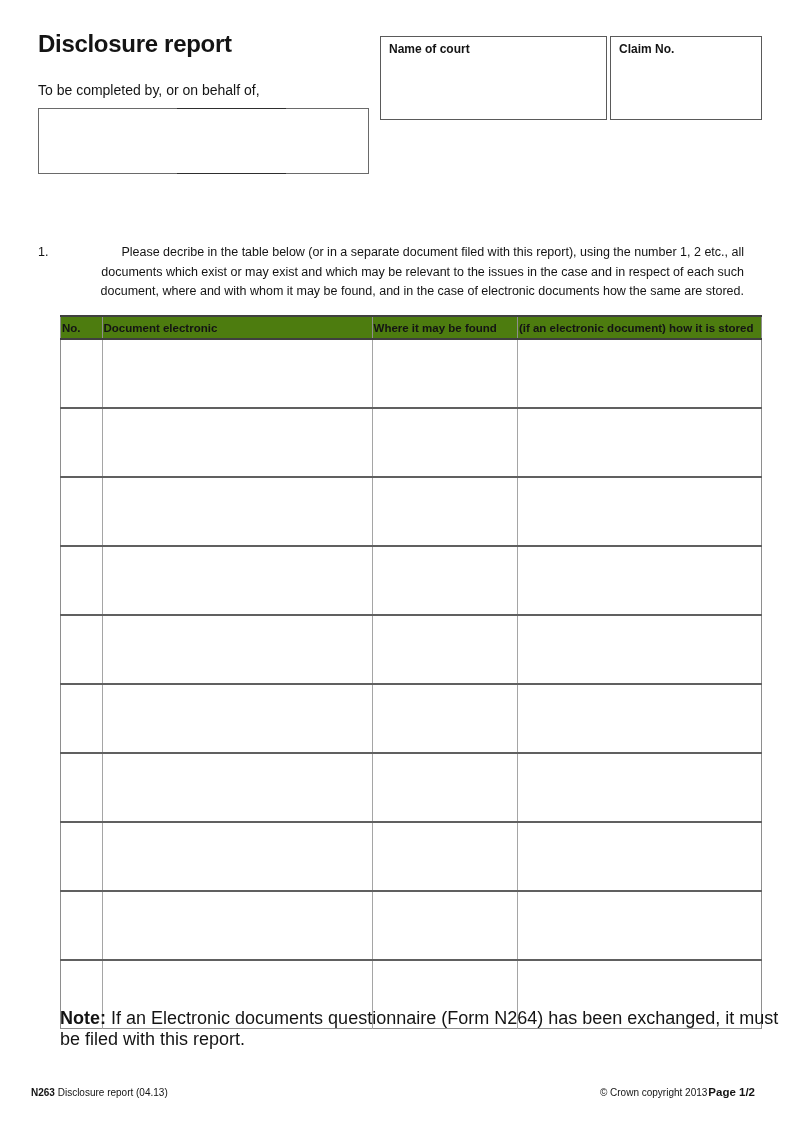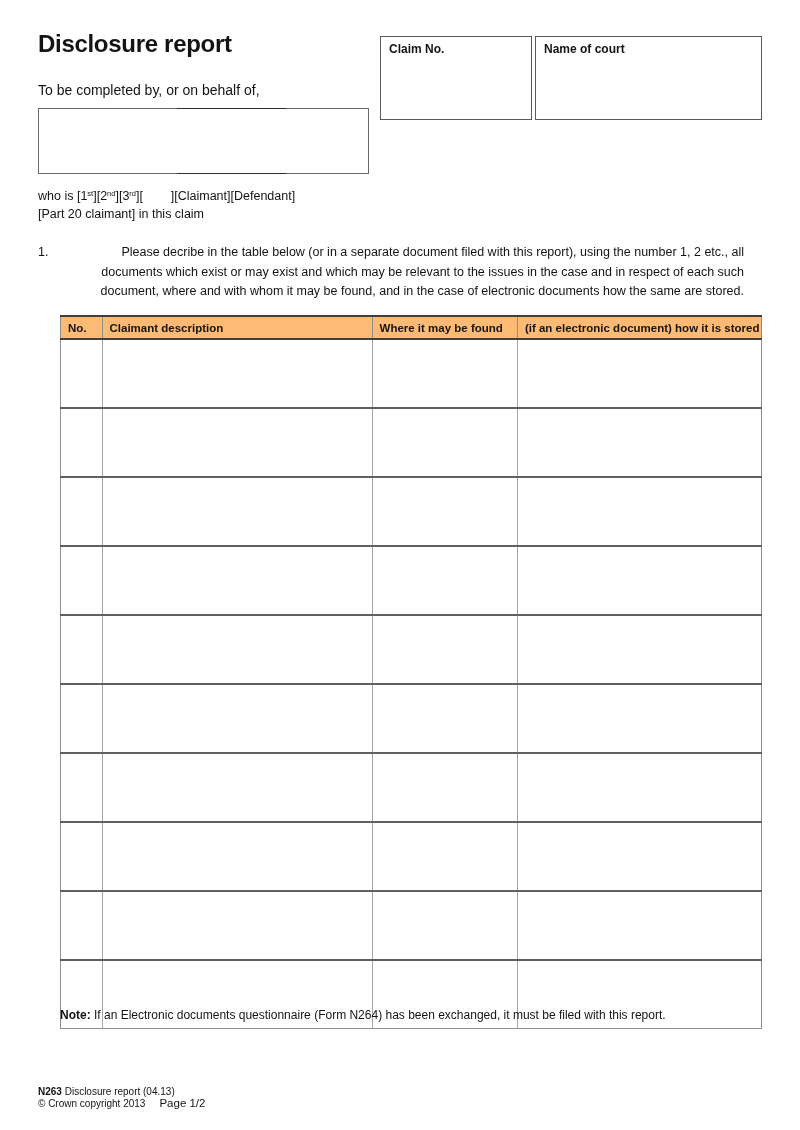--- a/index.html
+++ b/index.html
@@ -64,96 +64,92 @@
   .instruction .num{width:28px;flex:none;}
   .instruction .txt{width:678px;text-align:right;}
   
   .table-wrap{position:absolute;left:60px;top:315px;}
   table.doc-table{
     border-collapse:collapse;table-layout:fixed;width:702px;
     border:1px solid #8e8e8e;border-top:2px solid #3f3f3f;
   }
   table.doc-table th{
     font-size:11.5px;font-weight:700;text-align:left;
-    padding:4px 7px;height:13px;
+    padding:4px 1px;height:13px;
     border-bottom:2px solid #3f3f3f;
     border-left:1px solid #8e8e8e;
-    background:#fdba74;
+    background:#4d7c0f;
     overflow:hidden;white-space:nowrap;
   }
   table.doc-table td{
     height:63px;padding:2px 6px;vertical-align:top;
     font-size:12px;
     border-bottom:2px solid #606060;
     border-left:1px solid #a5a5a5;
   }
   table.doc-table th:first-child, table.doc-table td:first-child{border-left:none;}
   table.doc-table tr:last-child td{border-bottom:none;}
   .col0{width:40px;}
   .col1{width:260px;}
   .col2{width:140px;}
   .col3{width:235px;}
   
   .note{
     position:absolute;left:60px;top:1008px;
-    font-size:12px;
+    font-size:18px;
   }
   
   .footer{
-    position:absolute;left:38px;top:1086px;width:724px;
-    display:flex;justify-content:space-between;align-items:baseline;flex-direction:column;
+    position:absolute;left:31px;top:1086px;width:724px;
+    display:flex;justify-content:space-between;align-items:baseline;
   }
   .footer-left{font-size:10px;}
-  .footer-right{font-size:10px;display:flex;align-items:baseline;gap:14px;}
-  .footer-page{font-size:11.5px;}
+  .footer-right{font-size:10px;display:flex;align-items:baseline;gap:1px;}
+  .footer-page{font-size:11.5px;font-weight:bold;}
 </style>
 </head>
 <body>
 
 <div class="page">
 
   <h1 class="title">Disclosure report</h1>
 
   <div class="court-box">
+    <div class="court-cell name">
+      <div class="court-label">Name of court</div>
+      <div class="court-value"></div>
+    </div>
     <div class="court-cell claim">
       <div class="court-label">Claim No.</div>
       <div class="court-value"></div>
     </div>
-    <div class="court-cell name">
-      <div class="court-label">Name of court</div>
-      <div class="court-value"></div>
-    </div>
   </div>
 
   <div class="completed-by">To be completed by, or on behalf of,</div>
 
   <div class="name-box"></div>
 
-  <div class="who-is">
-    <div><span>who is [1</span><span class="sup">st</span><span>][2</span><span class="sup">nd</span><span>][3</span><span class="sup">rd</span><span>][</span><span class="gap">        </span><span>][Claimant][Defendant]</span></div>
-    <div>[Part 20 claimant] in this claim</div>
-  </div>
 
   <div class="instruction">
     <div class="num">1.</div>
     <div class="txt">Please decribe in the table below (or in a separate document filed with this report), using the number 1, 2 etc., all documents which exist or may exist and which may be relevant to the issues in the case and in respect of each such document, where and with whom it may be found, and in the case of electronic documents how the same are stored.</div>
   </div>
 
   <div class="table-wrap">
     <table class="doc-table">
       <colgroup>
         <col class="col0">
           <col class="col1">
           <col class="col2">
           <col class="col3">
       </colgroup>
     <thead>
           <tr>
             <th class="col0">No.</th>
-            <th class="col1">Claimant description</th>
+            <th class="col1">Document electronic</th>
             <th class="col2">Where it may be found</th>
             <th class="col3">(if an electronic document) how it is stored</th>
           </tr>
         </thead>
         <tbody>
           <tr>
             <td class="col0"></td>
             <td class="col1"></td>
             <td class="col2"></td>
             <td class="col3"></td>

